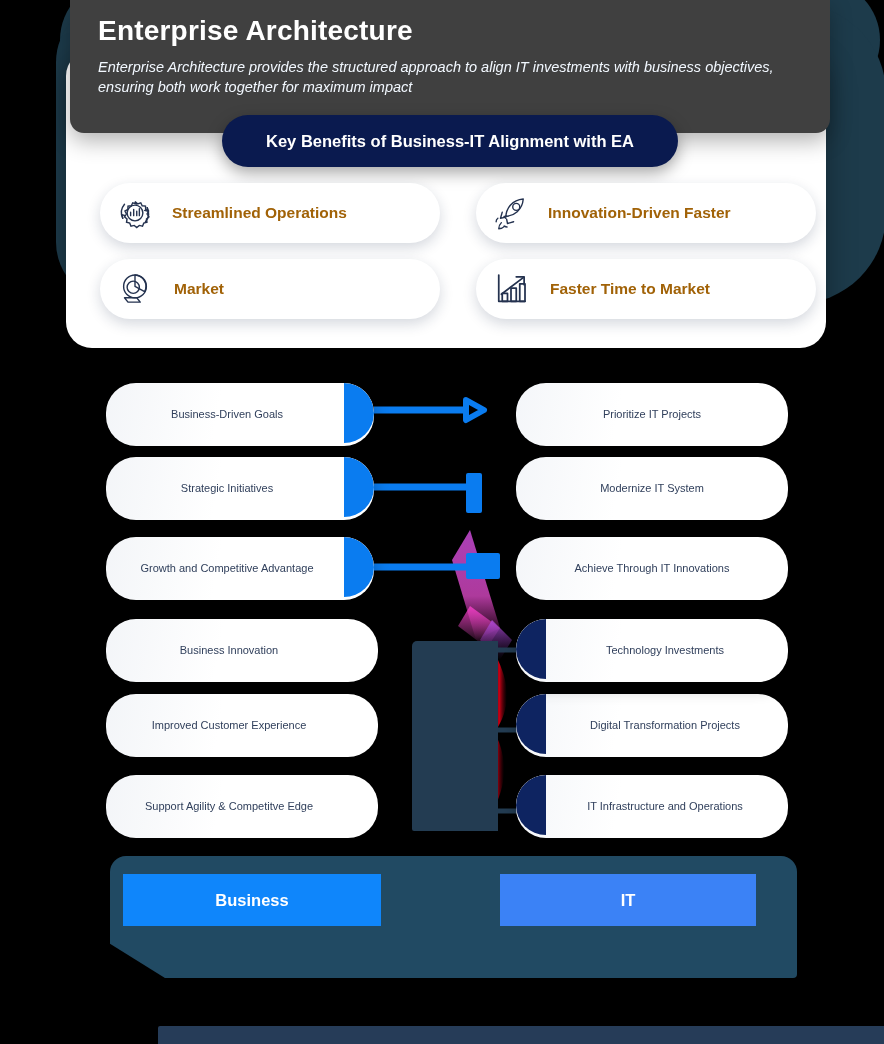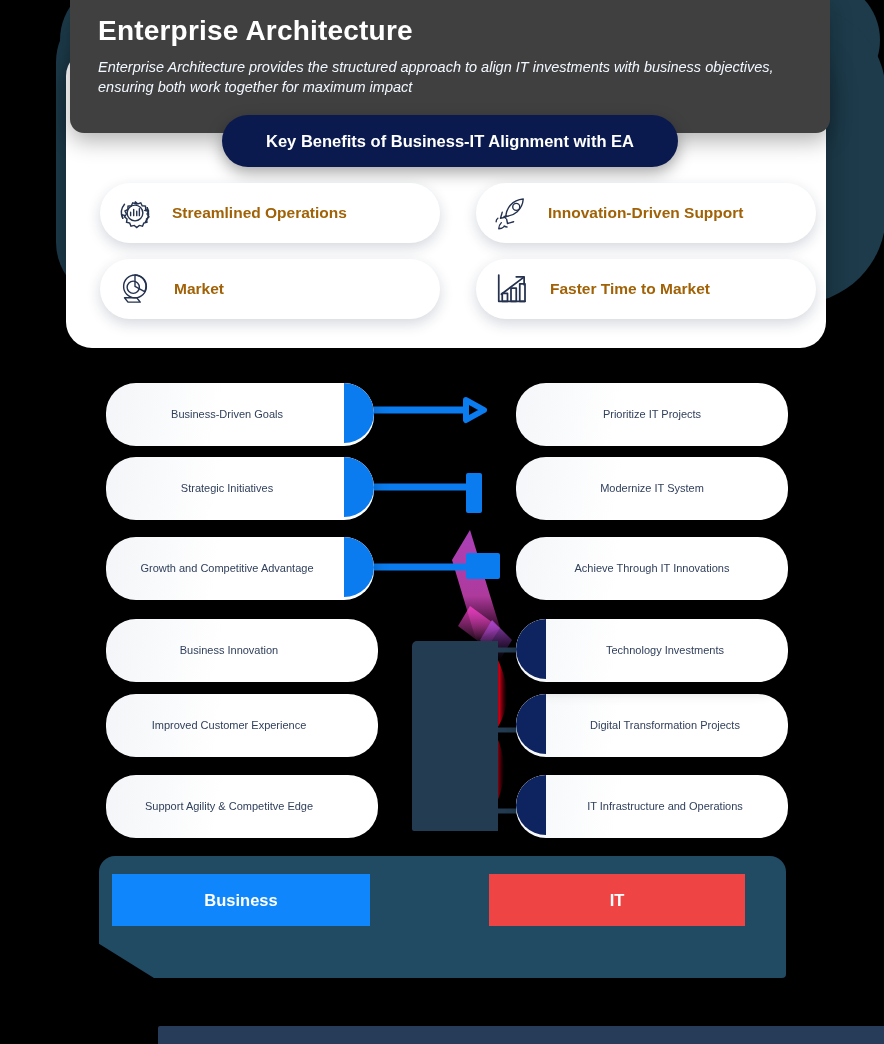--- a/index.html
+++ b/index.html
@@ -147,40 +147,40 @@
   
   .dark-bar {
     position: absolute; left: 412px; top: 641px;
     width: 86px; height: 190px;
     background: #233c52;
     border-radius: 5px 0 0 2px;
   }
 
   
   .legend-wrap {
-    position: absolute; left: 99px; top: 856px;
+    position: absolute; left: 110px; top: 856px;
     width: 738px; height: 122px; padding-left: 20px;
   }
   .legend-panel {
     position: absolute; left: 0; top: 0; width: 687px; height: 122px;
     background: #214a63;
     border-radius: 16px 16px 4px 4px;
     clip-path: polygon(0 0, 100% 0, 100% 100%, 8% 100%, 0 72%);
   }
   .legend-shadow {
     position: absolute; left: 14px; top: 14px; width: 687px; height: 110px;
     background: #1b3d52; border-radius: 14px; z-index: -1;
   }
   .legend-btn {
     position: absolute; top: 18px; height: 52px;
     display: flex; align-items: center; justify-content: center;
     font-size: 16.5px; font-weight: bold; color: #ffffff;
   }
   .legend-btn.business { left: 13px;  width: 258px; background: #0f86fb; }
-  .legend-btn.it       { left: 390px; width: 256px; background: #ef4444; }
+  .legend-btn.it       { left: 390px; width: 256px; background: #3b82f6; }
 
   
   .bottom-bar {
     position: absolute; left: 158px; top: 1026px;
     width: 726px; height: 18px;
     background: #263c58;
     border-radius: 2px 0 0 0;
   }
 </style>
 </head>
@@ -222,21 +222,21 @@
     <div class="benefit">
       <span class="bicon">
         <svg width="42" height="42" viewBox="0 0 48 48" fill="none" stroke="#24324f" stroke-width="1.6" stroke-linecap="round" stroke-linejoin="round">
           <path d="M18 30 C18 18 26 9 38 8 C37 20 28 28 16 28z"></path>
           <circle cx="30" cy="17" r="4"></circle>
           <path d="M17 29l-5 1 2-7M19 31l1 5 7-2"></path>
           <path d="M13 35c-2 2-3 5-3 7 2 0 5-1 7-3"></path>
           <path d="M9 30c-1.5 1-2 2.5-2 4M16 39c1 .5 2 1 3.5 1"></path>
         </svg>
       </span>
-      <span class="blabel">Innovation-Driven Support</span>
+      <span class="blabel">Innovation-Driven Faster</span>
     </div>
 
     <div class="benefit row2">
       <span class="bicon">
         <svg width="42" height="42" viewBox="0 0 48 48" fill="none" stroke="#24324f" stroke-width="1.6" stroke-linecap="round" stroke-linejoin="round">
           <circle cx="24" cy="21" r="13"></circle>
           <path d="M24 21 L24 8 A13 13 0 0 1 35 27 z"></path>
           <circle cx="22" cy="22" r="7"></circle>
           <path d="M12 34h14l4 5H16z"></path>
         </svg>

